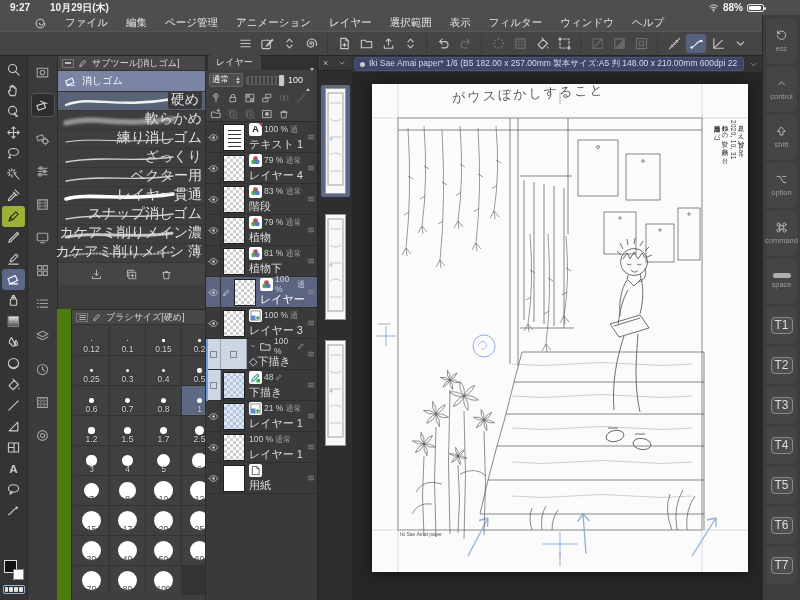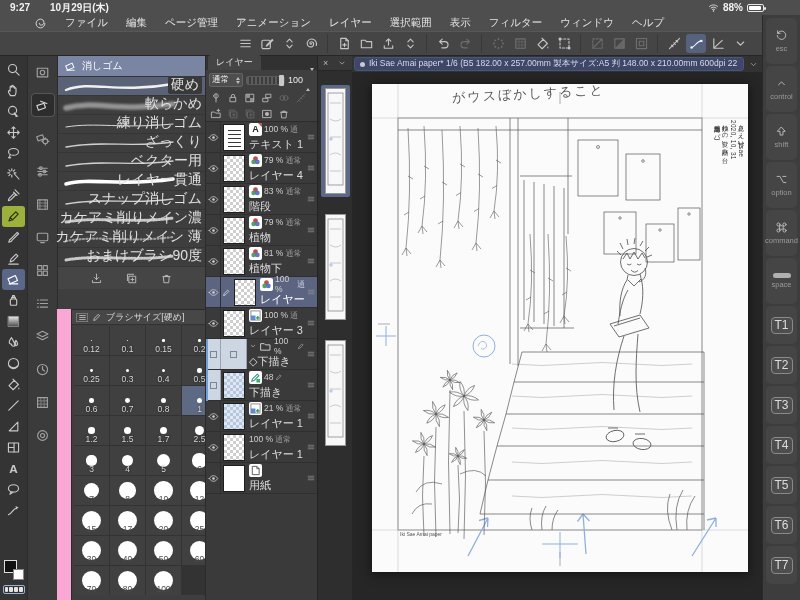--- a/index.html
+++ b/index.html
@@ -1,17 +1,17 @@
 <!DOCTYPE html>
 <html><head>
 <meta charset="utf-8">
 <style>
 *{margin:0;padding:0;box-sizing:border-box}
 html,body{background:#222}
-#app{position:relative;width:800px;height:600px;overflow:hidden;background:#f9a8d4;
+#app{position:relative;width:800px;height:600px;overflow:hidden;background:#4d7c0f;
   font-family:"Liberation Sans","DejaVu Sans",sans-serif;cursor:default}
 svg{display:block}
 
 #statusbar{position:absolute;left:0;top:0;width:800px;height:15px;background:#4e4e4e;
   color:#f2f2f2;font-size:10px;font-weight:700;display:flex;align-items:center;padding:0 10px;z-index:5}
 #statusdate{margin-left:20px}
 .sb-right{margin-left:auto;display:flex;align-items:center;gap:4px;padding-right:26px}
 .batt{width:17px;height:8px;border:1px solid #e8e8e8;border-radius:2px;position:relative}
 .batt i{position:absolute;left:1px;top:1px;bottom:1px;width:12px;background:#fff;border-radius:1px}
 .batt:after{content:"";position:absolute;right:-3px;top:2px;width:2px;height:3px;background:#e8e8e8;border-radius:1px}
@@ -547,20 +547,31 @@
       </span>
       <span class="dock-icon">
         <svg width="15" height="15" viewBox="0 0 16 16" fill="none" stroke="currentColor" stroke-width="1.2" stroke-linecap="round" stroke-linejoin="round">
           <circle cx="8" cy="8" r="5.2"></circle>
           <circle cx="8" cy="8" r="2.2"></circle>
         </svg>
       </span>
     </div>
 
   <div id="subtool">
+    <div class="pal-header">
+      <span class="ph-min">
+          <i></i>
+        </span>
+      <span id="st-pen-slot">
+          <svg width="10" height="10" viewBox="0 0 16 16" fill="none" stroke="currentColor" stroke-width="1.2" stroke-linecap="round" stroke-linejoin="round">
+            <path d="M3 13l.9-3.2L10 3.7l2.3 2.3-6.1 6.1z"></path>
+          </svg>
+        </span>
+      <span class="ph-title">サブツール[消しゴム]</span>
+    </div>
     <div class="st-group">
       <span id="st-eraser-slot">
           <svg width="13" height="13" viewBox="0 0 16 16" fill="none" stroke="currentColor" stroke-width="1.2" stroke-linecap="round" stroke-linejoin="round">
             <rect x="2.8" y="5.4" width="8.6" height="5.8" transform="rotate(-24 7 8)"></rect>
             <path d="M3.4 12.6h9.2"></path>
           </svg>
         </span>
       <span>消しゴム</span>
     </div>
     <div id="st-list">
@@ -610,26 +621,20 @@
           <svg class="stroke" width="118" height="15" viewBox="0 0 118 15">
             <path d="M5 10 C 40 4, 70 12, 112 6" fill="none" stroke="#e0e0e0" stroke-width="3" stroke-linecap="round" stroke-dasharray="1.2 1.8" opacity=".85"></path>
           </svg>
           <span class="st-label">カケアミ削りメイン濃</span>
         </div>
         <div class="st-item">
           <svg class="stroke" width="118" height="15" viewBox="0 0 118 15">
             <path d="M5 10 C 40 4, 70 12, 112 6" fill="none" stroke="#d8d8d8" stroke-width="2.2" stroke-linecap="round" stroke-dasharray="1 2.4" opacity=".6"></path>
           </svg>
           <span class="st-label">カケアミ削りメイン 薄</span>
-        </div>
-        <div class="st-item">
-          <svg class="stroke" width="118" height="15" viewBox="0 0 118 15">
-            <path d="M5 10 C 40 4, 70 12, 112 6" fill="none" stroke="#e0e0e0" stroke-width="3" stroke-linecap="round" stroke-dasharray="1.2 1.8" opacity=".85"></path>
-          </svg>
-          <span class="st-label">おまけブラシ90度</span>
         </div>
       </div>
     <div class="st-footer" id="st-footer">
         <span>
           <svg width="13" height="13" viewBox="0 0 16 16" fill="none" stroke="currentColor" stroke-width="1.2" stroke-linecap="round" stroke-linejoin="round">
             <path d="M3 10.6V13h10v-2.4M8 2.6v6.6M5.4 6.8L8 9.4l2.6-2.6"></path>
           </svg>
         </span>
         <span>
           <svg width="13" height="13" viewBox="0 0 16 16" fill="none" stroke="currentColor" stroke-width="1.2" stroke-linecap="round" stroke-linejoin="round">

